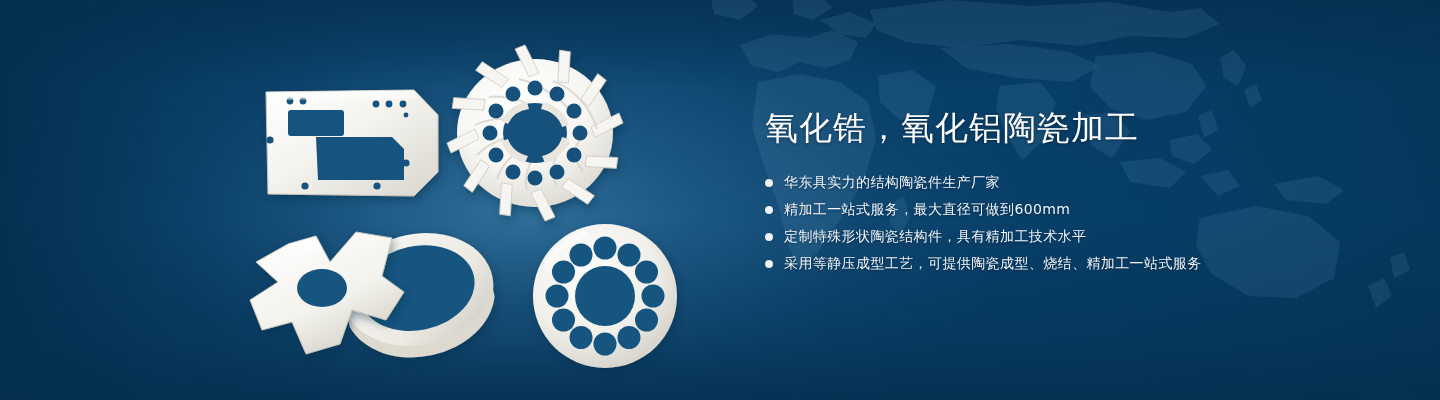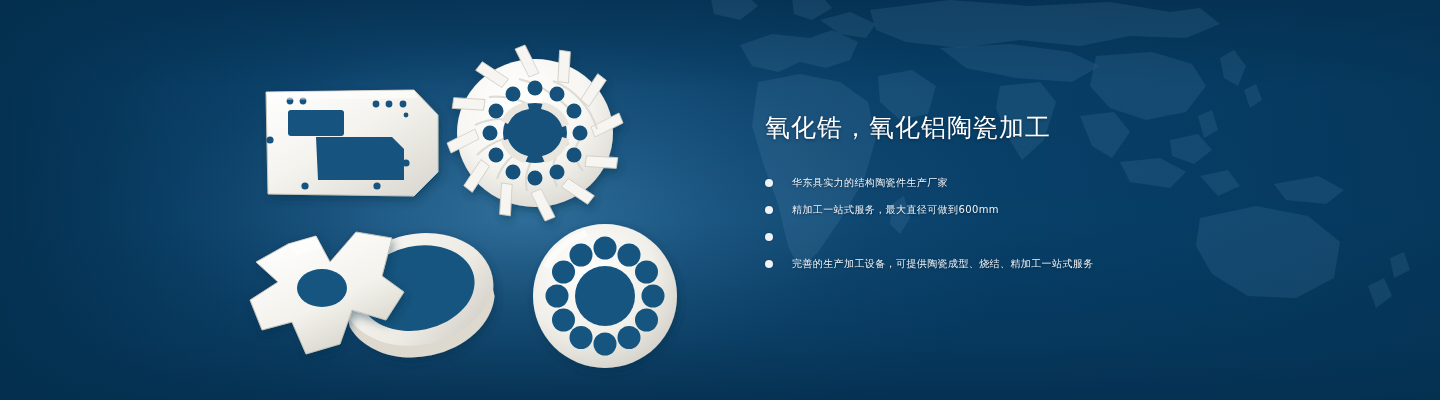--- a/index.html
+++ b/index.html
@@ -70,21 +70,21 @@
 
   
   .copy {
     position: absolute;
     left: 765px;
     top: 110px;
     width: 620px;
   }
   .headline {
     color: #ffffff;
-    font-size: 25px;
+    font-size: 33px;
     line-height: 36px;
     letter-spacing: 1px;
     font-weight: 400;
     margin: 0 0 26px 0;
     text-shadow: 0 1px 3px rgba(0,20,40,0.55);
     white-space: nowrap;
   }
   .bullets {
     list-style: none;
     margin: 0;
@@ -100,26 +100,25 @@
     width: 8px;
     height: 8px;
     border-radius: 50%;
     background: #eef3f7;
     flex: 0 0 8px;
     margin-right: 11px;
     box-shadow: 0 0 2px rgba(0,0,0,0.25);
   }
   .bullet-text {
     color: #f2f6fa;
-    font-size: 10px;
+    font-size: 14px;
     line-height: 21px;
     letter-spacing: 0.4px;
     white-space: nowrap;
     text-shadow: 0 1px 2px rgba(0,20,40,0.5);
-    margin-left: 8px;
   }
 </style>
 </head>
 <body>
 
 <div class="banner">
 
   <div class="bg-base"></div>
   <div class="bg-glow2"></div>
   <div class="bg-vignette"></div>
@@ -348,21 +347,22 @@
       <li class="bullet">
         <span class="dot"></span>
         <span class="bullet-text">华东具实力的结构陶瓷件生产厂家</span>
       </li>
       <li class="bullet">
         <span class="dot"></span>
         <span class="bullet-text">精加工一站式服务，最大直径可做到600mm</span>
       </li>
       <li class="bullet">
         <span class="dot"></span>
+        <span class="bullet-text">定制特殊形状陶瓷结构件，具有精加工技术水平</span>
       </li>
       <li class="bullet">
         <span class="dot"></span>
-        <span class="bullet-text">完善的生产加工设备，可提供陶瓷成型、烧结、精加工一站式服务</span>
+        <span class="bullet-text">采用等静压成型工艺，可提供陶瓷成型、烧结、精加工一站式服务</span>
       </li>
     </ul>
   </div>
 
 </div>
 
 </body></html>

